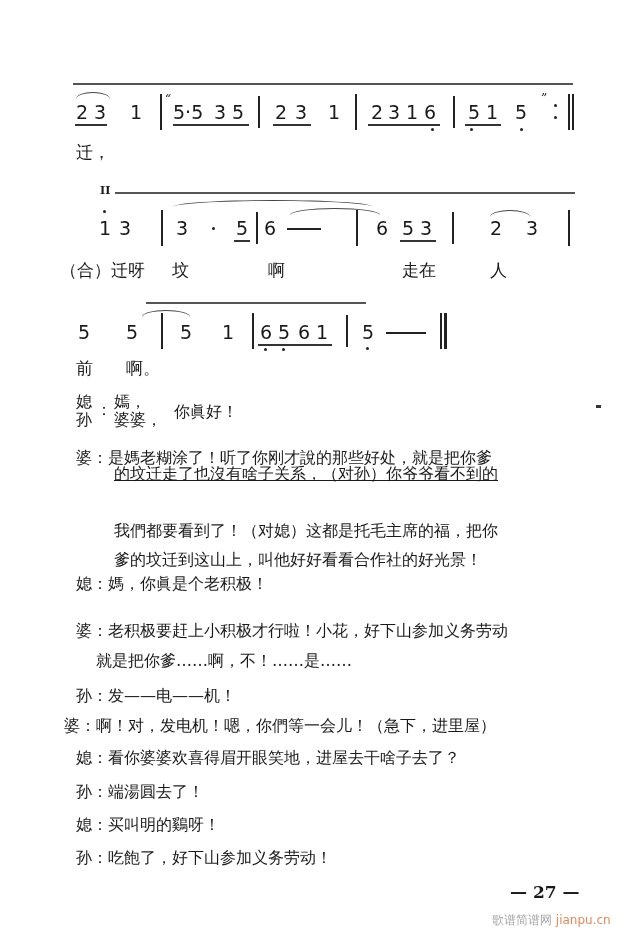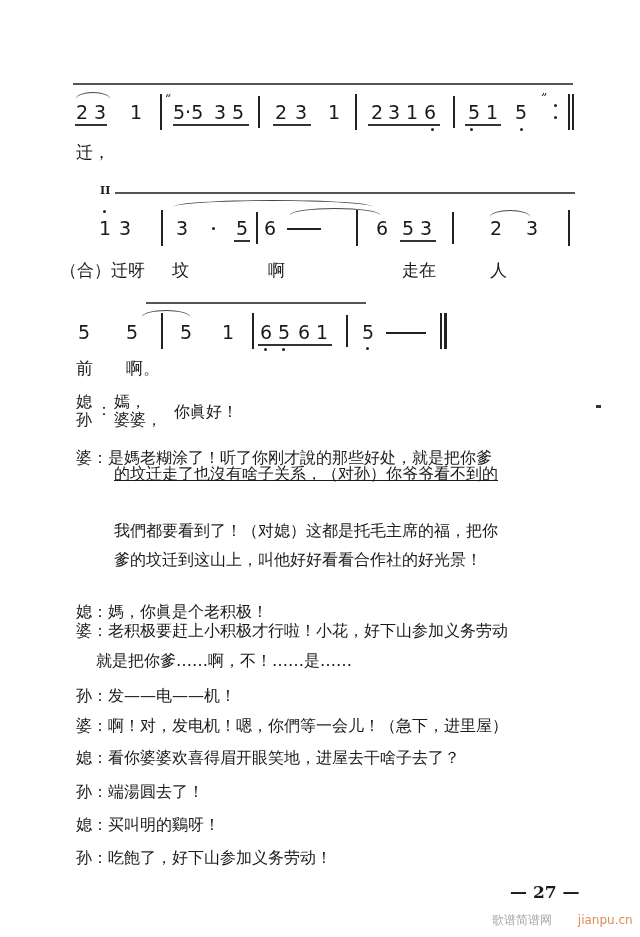--- a/index.html
+++ b/index.html
@@ -13,21 +13,21 @@
   .uline { position: absolute; height: 1.5px; background: #333; }
   .dot { position: absolute; width: 3px; height: 3px; border-radius: 50%; background: #222; }
   .slur { position: absolute; border-top: 1.5px solid #444; border-radius: 50% 50% 0 0 / 100% 100% 0 0; height: 6px; }
   .hline { position: absolute; height: 1.5px; background: #555; }
   .lyric { position: absolute; font-size: 17px; line-height: 20px; white-space: nowrap; }
   .dash { position: absolute; height: 2px; background: #222; }
   .small { position: absolute; font-size: 12px; font-style: italic; }
   .line { position: absolute; white-space: nowrap; }
   .page-num { position: absolute; left: 510px; top: 882px; font-size: 17px; font-weight: bold; white-space: nowrap; }
   .watermark { position: absolute; left: 492px; top: 912px; font-size: 12px; color: #a8a8a8; white-space: nowrap; font-family: "DejaVu Sans", sans-serif; }
-  .watermark .wm-url { color: #e08a5a; margin-left: 22px; }
+  .watermark .wm-url { color: #e08a5a; }
   .margin-mark { position: absolute; width: 5px; height: 3px; background: #333; }
 </style>
 </head>
 <body>
 
 <div>
   <div class="hline" style="left:73px;top:83px;width:500px;"></div>
   <div class="slur" style="left:76px;top:92px;width:34px;"></div>
   <span class="num" style="left:76px;top:102px;">2</span>
   <span class="num" style="left:94px;top:102px;">3</span>
@@ -138,32 +138,32 @@
   <span class="line" style="left:114px;top:410px;">婆婆，</span>
   <span class="line" style="left:174px;top:402px;">你眞好！</span>
 
   <div class="line" style="left:76px;top:448px;">
     <span>婆</span><span>：</span><span>是媽老糊涂了！听了你刚才說的那些好处，就是把你爹</span>
   </div>
   <span class="line" style="left:114px;top:464px;text-decoration:underline;">的坟迁走了也沒有啥子关系，（对孙）你爷爷看不到的</span>
   <span class="line" style="left:114px;top:521px;">我們都要看到了！（对媳）这都是托毛主席的福，把你</span>
   <span class="line" style="left:114px;top:550px;text-align:center;">爹的坟迁到这山上，叫他好好看看合作社的好光景！</span>
 
-  <div class="line" style="left:76px;top:602px;">
+  <div class="line" style="left:76px;top:574px;">
     <span>媳</span><span>：</span><span>媽，你眞是个老积极！</span>
   </div>
   <div class="line" style="left:76px;top:621px;">
     <span>婆</span><span>：</span><span>老积极要赶上小积极才行啦！小花，好下山参加义务劳动</span>
   </div>
   <span class="line" style="left:96px;top:651px;">就是把你爹……啊，不！……是……</span>
 
   <div class="line" style="left:76px;top:686px;">
     <span>孙</span><span>：</span><span>发——电——机！</span>
   </div>
-  <div class="line" style="left:76px;top:716px;text-align:right;">
+  <div class="line" style="left:64px;top:716px;text-align:right;">
     <span>婆</span><span>：</span><span>啊！对，发电机！嗯，你們等一会儿！（急下，进里屋）</span>
   </div>
   <div class="line" style="left:76px;top:748px;">
     <span>媳</span><span>：</span><span>看你婆婆欢喜得眉开眼笑地，进屋去干啥子去了？</span>
   </div>
   <div class="line" style="left:76px;top:782px;">
     <span>孙</span><span>：</span><span>端湯圓去了！</span>
   </div>
   <div class="line" style="left:76px;top:815px;">
     <span>媳</span><span>：</span><span>买叫明的鷄呀！</span>

